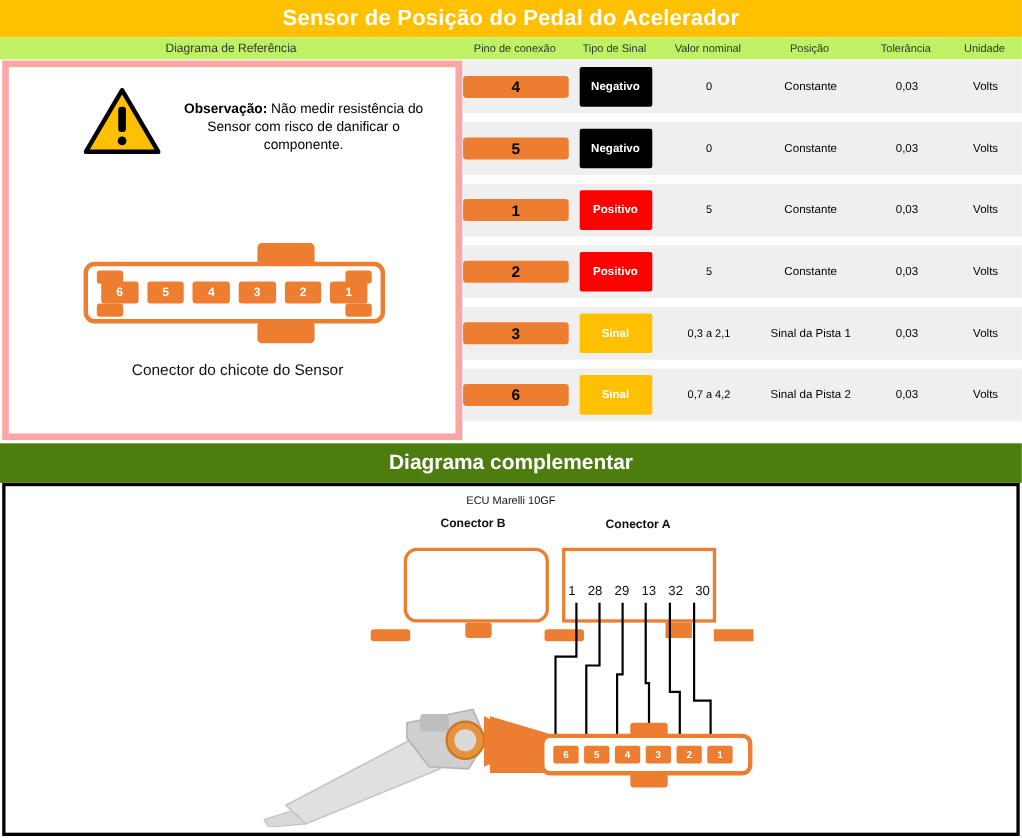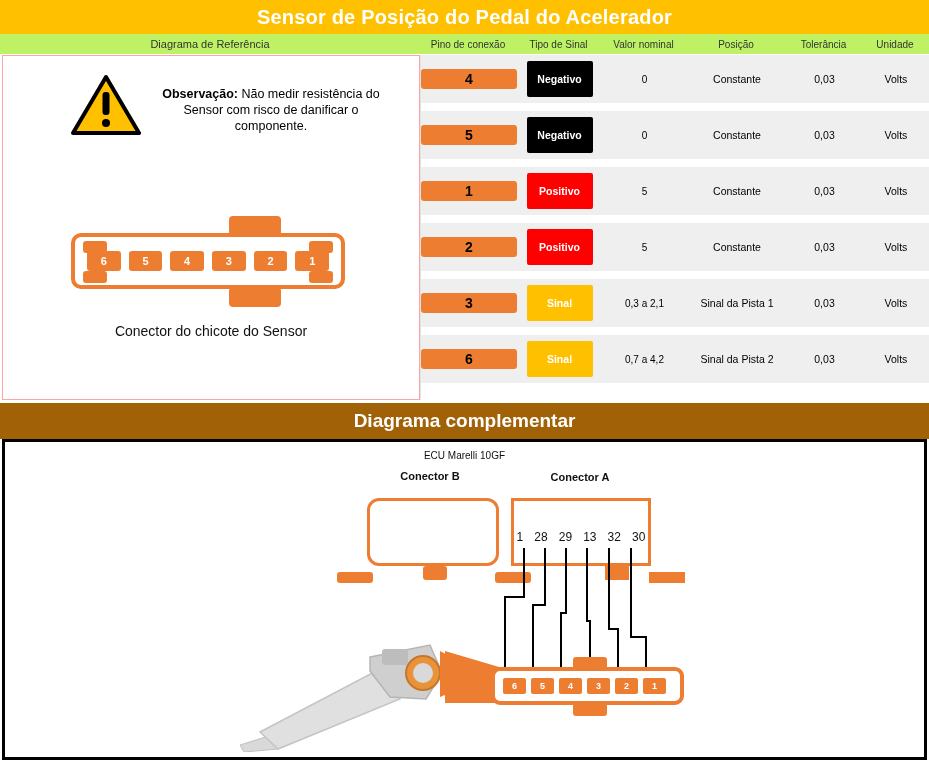--- a/index.html
+++ b/index.html
@@ -41,21 +41,21 @@
   .c1{width:96px;}
   .c2{width:85px;}
   .c3{width:85px;}
   .c4{width:100px;}
   .c5{width:75px;}
   .c6{width:68px;}
 
   
   .left-panel{
     position:absolute;left:2px;top:55px;width:418px;height:345px;
-    background:#ffffff;border:1px solid #fca5a5;
+    background:#ffffff;border:6px solid #fca5a5;
     box-sizing:border-box;
   }
   .warn-wrap{
     position:absolute;left:18px;top:18px;width:380px;height:72px;
   }
   .warn-tri{
     position:absolute;left:50px;top:0;width:70px;height:62px;
   }
   .obs{
     position:absolute;left:130px;top:12px;width:240px;
@@ -116,21 +116,21 @@
     font-size:10.5px;font-weight:bold;color:#ffffff;
   }
   .cell.val{width:85px;font-size:10px;color:#000;}
   .cell.cond{width:100px;font-size:10.5px;color:#000;}
   .cell.tol{width:75px;font-size:10.5px;color:#000;}
   .cell.uni{width:68px;font-size:10.5px;color:#000;}
 
   
   .sub-bar{
     position:absolute;left:0;top:403px;width:929px;height:36px;
-    background:#a16207;display:flex;align-items:center;justify-content:center;
+    background:#4d7c0f;display:flex;align-items:center;justify-content:center;
   }
   .sub-bar .t{font-size:19px;font-weight:bold;color:#ffffff;}
 
   
   .bottom{
     position:absolute;left:2px;top:439px;width:925px;height:321px;
     background:#ffffff;border:3px solid #000000;box-sizing:border-box;
   }
   .ecu-label{
     position:absolute;left:0;top:8px;width:919px;text-align:center;

